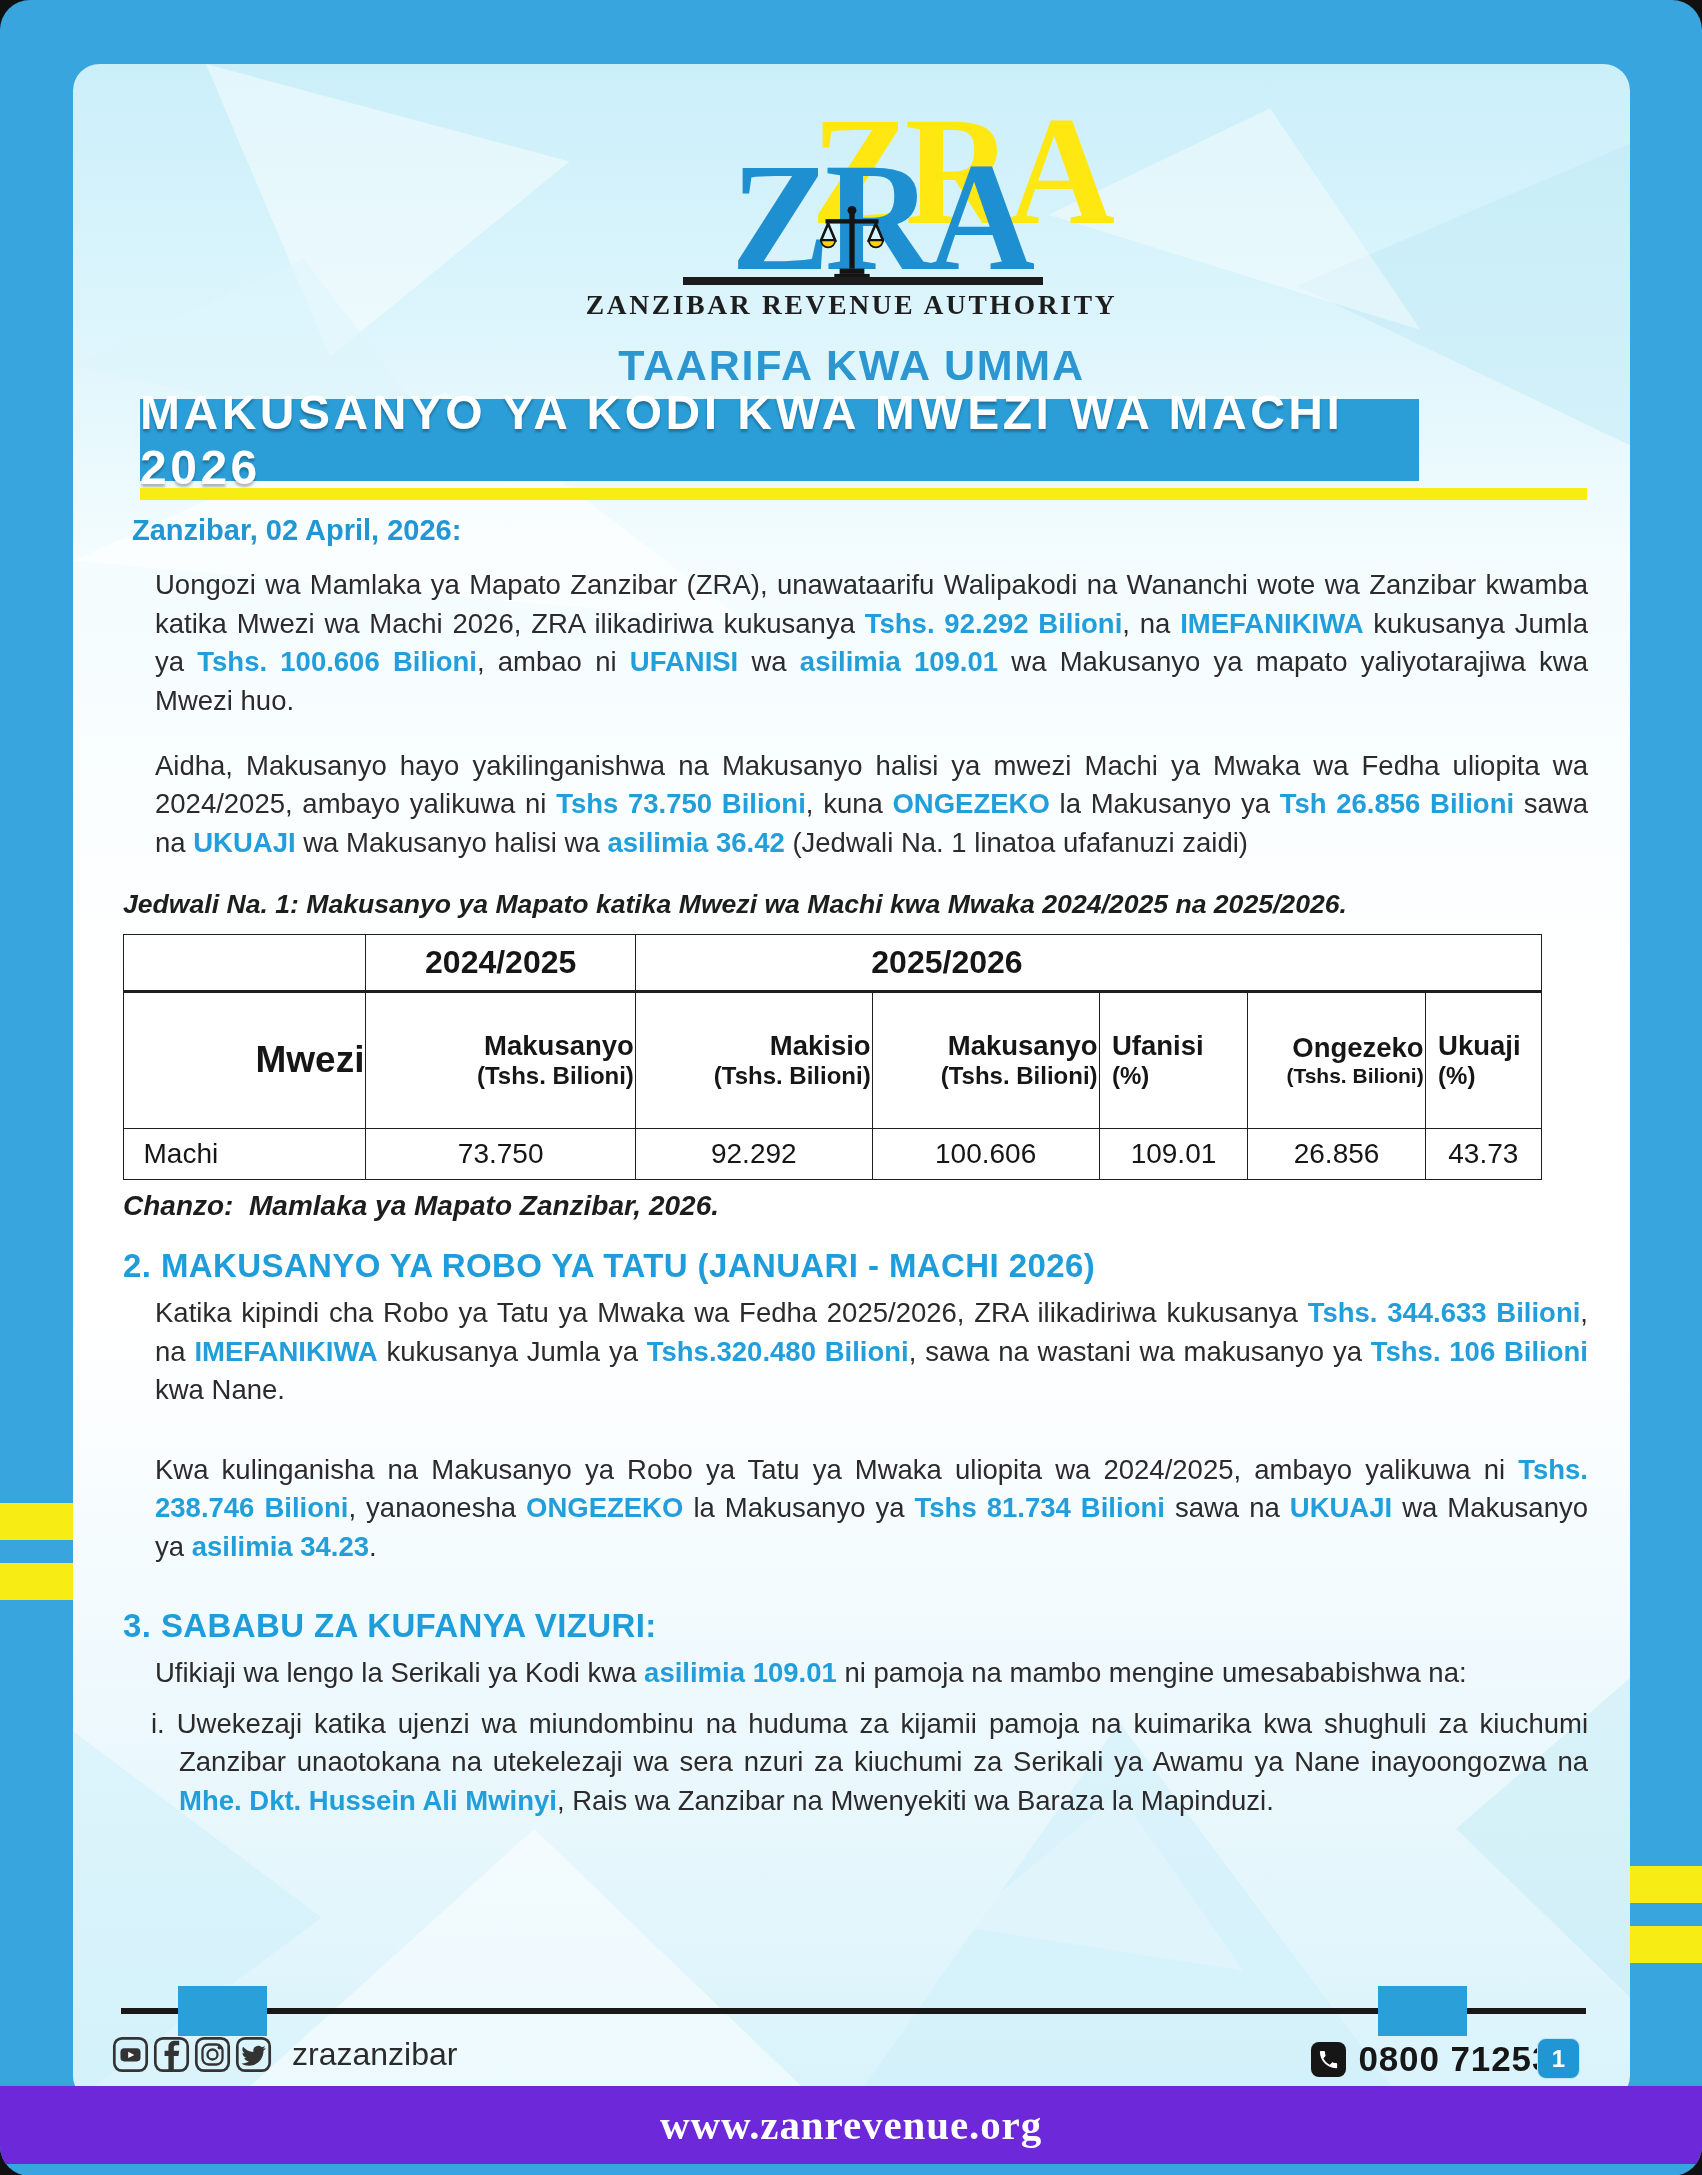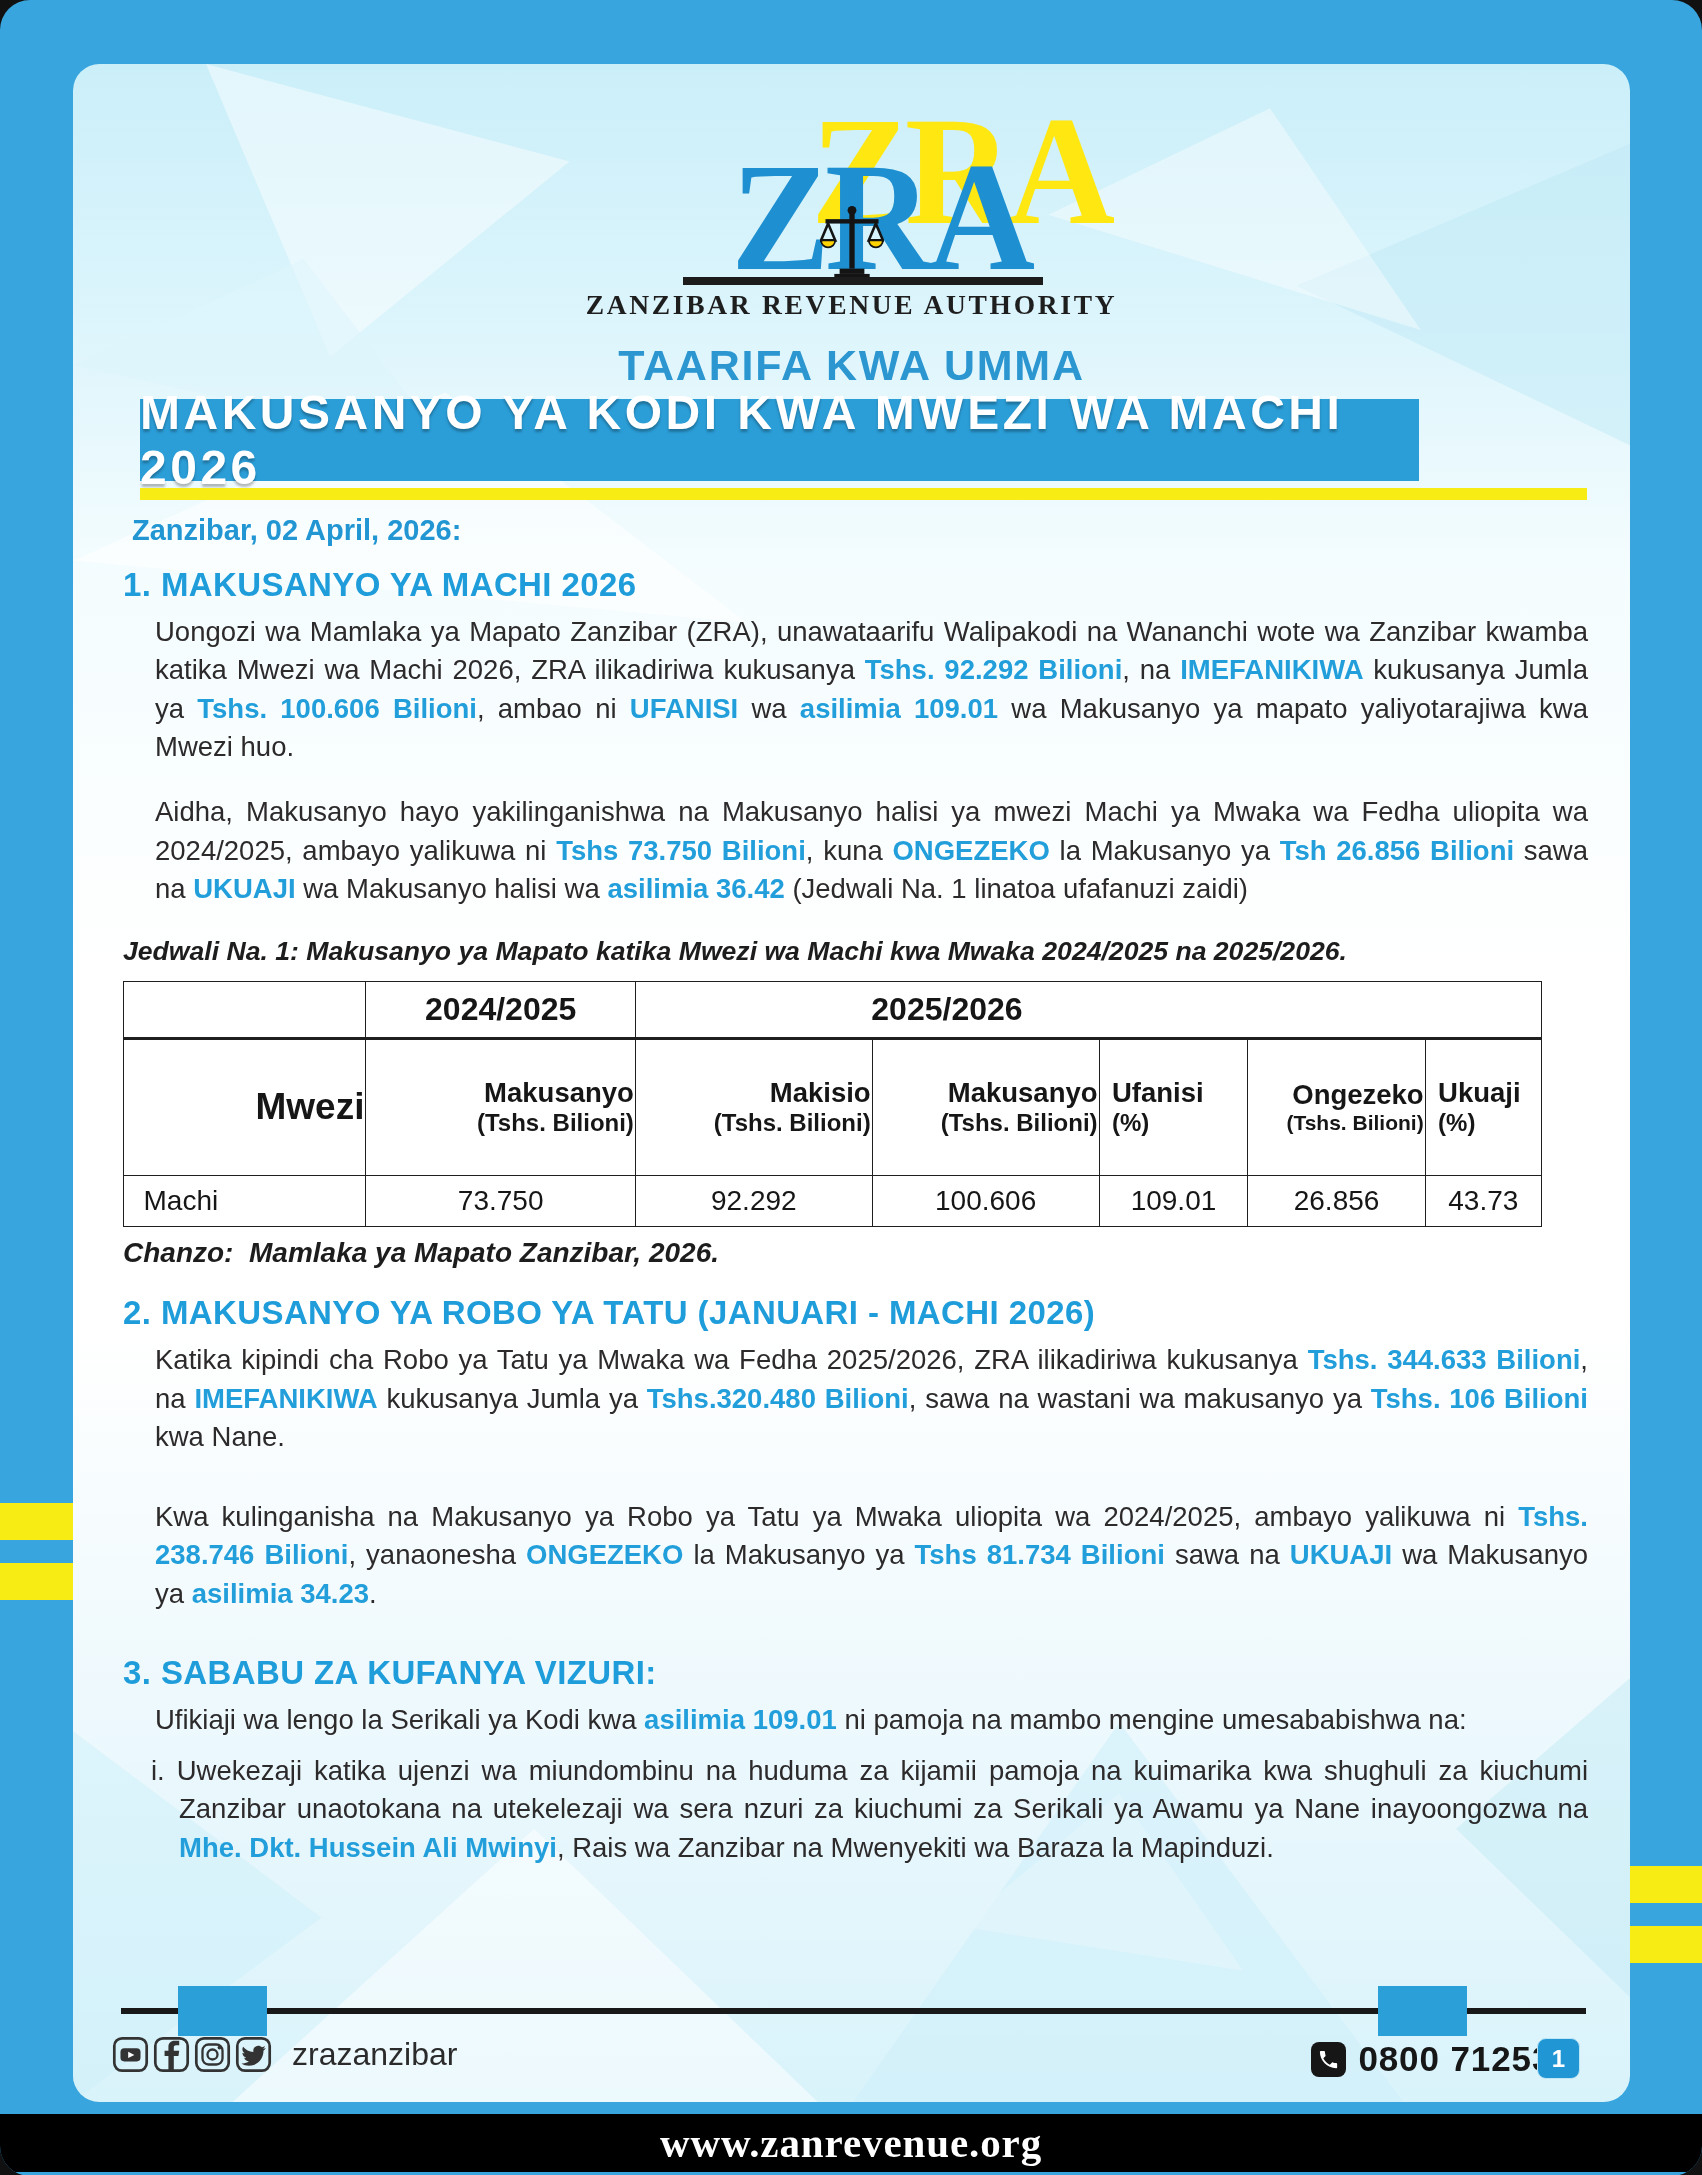--- a/index.html
+++ b/index.html
@@ -71,21 +71,21 @@
   .f-sq.right{left:1305px;}
   .socials{position:absolute;left:39px;top:1972px;display:flex;align-items:center;gap:4px;}
   .s-ic{width:37px;height:37px;}
   .handle{margin-left:16px;font-size:32px;color:#2b2b2b;}
   .phone{position:absolute;left:1238px;top:1975px;display:flex;align-items:center;gap:12.4px;}
   .ph-ic{width:35px;height:35px;background:#161616;border-radius:8px;display:flex;align-items:center;justify-content:center;}
   .ph-num{font-weight:700;font-size:35px;letter-spacing:0.9px;color:#171717;}
   .pagenum{position:absolute;left:1464px;top:1974px;width:41px;height:39px;background:#2196d4;
     border:1.8px solid #bfe6f5;border-radius:8.9px;color:#fff;font-weight:700;font-size:24px;
     display:flex;align-items:center;justify-content:center;}
-  .bottom-bar{position:absolute;left:0;bottom:4px;width:1702px;height:58px;background:#000000;
+  .bottom-bar{position:absolute;left:0;bottom:12px;width:1702px;height:78px;background:#6d28d9;
     display:flex;align-items:center;justify-content:center;}
   .bottom-bar span{color:#fff;font-family:"Liberation Serif", serif;font-weight:700;font-size:41px;letter-spacing:0.9px;}
 </style>
 </head>
 <body>
 
 <div class="poster">
   <div class="stripe l1"></div>
   <div class="stripe l2"></div>
   <div class="stripe r1"></div>
@@ -124,21 +124,20 @@
     <div class="org-name">ZANZIBAR REVENUE AUTHORITY</div>
     <div class="notice">TAARIFA KWA UMMA</div>
 
     <div class="banner">
       <span>MAKUSANYO YA KODI KWA MWEZI WA MACHI 2026</span>
     </div>
     <div class="yellow-rule"></div>
     <div class="dateline">Zanzibar, 02 April, 2026:</div>
 
     <div class="content">
-      <div class="sec-h">1. MAKUSANYO YA MACHI 2026</div>
       <p><span>Uongozi wa Mamlaka ya Mapato Zanzibar (ZRA), unawataarifu Walipakodi na Wananchi wote wa Zanzibar kwamba katika Mwezi wa Machi 2026, ZRA ilikadiriwa kukusanya </span><span class="hl">Tshs. 92.292 Bilioni</span><span>, na </span><span class="hl">IMEFANIKIWA</span><span> kukusanya Jumla ya </span><span class="hl">Tshs. 100.606 Bilioni</span><span>, ambao ni </span><span class="hl">UFANISI</span><span> wa </span><span class="hl">asilimia 109.01</span><span> wa Makusanyo ya mapato yaliyotarajiwa kwa Mwezi huo.</span></p>
       <p><span>Aidha, Makusanyo hayo yakilinganishwa na Makusanyo halisi ya mwezi Machi ya Mwaka wa Fedha uliopita wa 2024/2025, ambayo yalikuwa ni </span><span class="hl">Tshs 73.750 Bilioni</span><span>, kuna </span><span class="hl">ONGEZEKO</span><span> la Makusanyo ya </span><span class="hl">Tsh 26.856 Bilioni</span><span> sawa na </span><span class="hl">UKUAJI</span><span> wa Makusanyo halisi wa </span><span class="hl">asilimia 36.42</span><span> (Jedwali Na. 1 linatoa ufafanuzi zaidi)</span></p>
 
       <div class="caption">Jedwali Na. 1: Makusanyo ya Mapato katika Mwezi wa Machi kwa Mwaka 2024/2025 na 2025/2026.</div>
 
       <table class="rev">
         <colgroup>
           <col style="width:17.1%">
             <col style="width:19%">
             <col style="width:16.7%">

